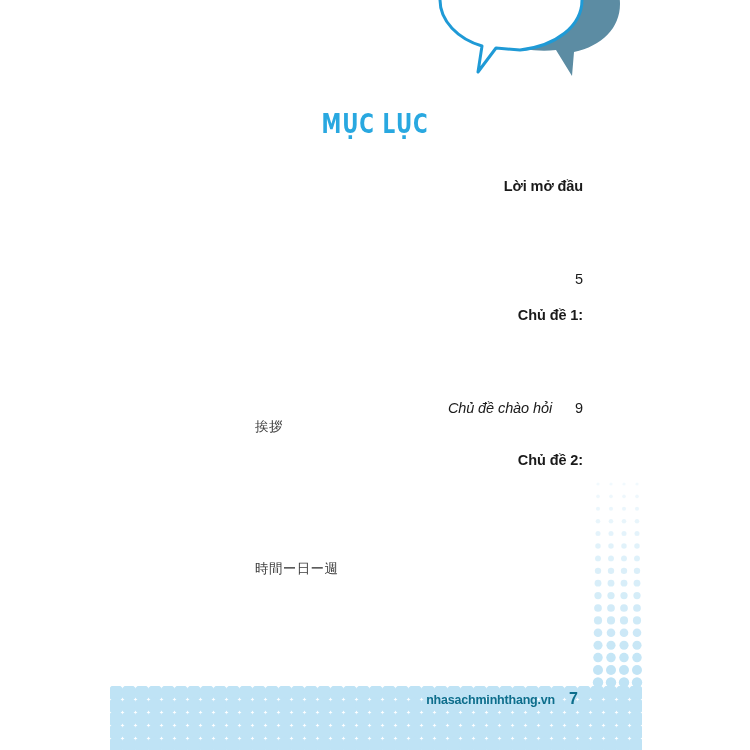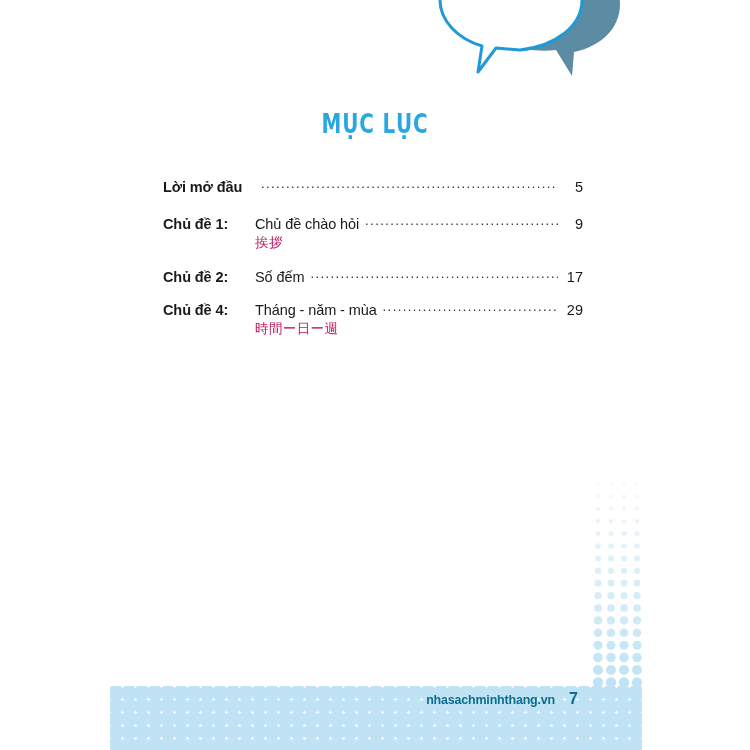--- a/index.html
+++ b/index.html
@@ -25,37 +25,38 @@
     font-weight:bold;
     font-size:27px;
     letter-spacing:1px;
     color:#29a8e0;
     transform:scaleX(.82);
   }
 
   
   .toc-list{position:absolute;left:163px;top:178px;width:420px;}
   .toc-row{position:relative;margin-bottom:16px;}
-  .row-main{display:flex;align-items:center;}
+  .row-main{display:flex;align-items:flex-end;flex-direction:column;}
   .row-label{
     flex:0 0 92px;
     font-size:14.5px;
     font-weight:bold;
     color:#1a1a1a;
     white-space:nowrap;
     letter-spacing:-.1px;
   }
   .row-title-wrap{
     flex:1 1 auto;display:flex;align-items:baseline;min-width:0;
   }
   .row-title{
     font-size:14.5px;
     color:#1a1a1a;
     white-space:nowrap;
     letter-spacing:-.1px;
+    font-style:italic;
   }
   .leader{
     flex:1 1 auto;
     margin:0 5px 0 6px;
     overflow:hidden;
     height:14px;
     position:relative;
   }
   .leader::after{
     content:"......................................................................................................";
@@ -69,21 +70,21 @@
     flex:0 0 auto;
     font-size:14.5px;
     color:#1a1a1a;
     text-align:right;
     min-width:20px;
   }
   .row-sub{
     margin-top:2px;
     margin-left:92px;
     font-size:13.5px;
-    color:#be185d;
+    color:#404040;
     font-family:"DejaVu Sans","Liberation Sans",sans-serif;
     letter-spacing:.4px;
   }
   
   .toc-row.no-sub{margin-bottom:20px;}
   .toc-row.no-sub .row-label{flex:0 0 92px;}
 
   
   .footer{
     position:absolute;left:0;top:690px;width:744px;height:26px;
@@ -139,38 +140,25 @@
           <span class="leader"></span>
           <span class="row-page">9</span>
         </span>
       </div>
       <div class="row-sub">挨拶</div>
     </div>
 
     <div class="toc-row">
       <div class="row-main">
         <span class="row-label">Chủ đề 2:</span>
-        <span class="row-title-wrap">
-          <span class="row-title">Số đếm</span>
-          <span class="leader"></span>
-          <span class="row-page">17</span>
-        </span>
       </div>
     </div>
 
 
     <div class="toc-row">
-      <div class="row-main">
-        <span class="row-label">Chủ đề 4:</span>
-        <span class="row-title-wrap">
-          <span class="row-title">Tháng - năm - mùa</span>
-          <span class="leader"></span>
-          <span class="row-page">29</span>
-        </span>
-      </div>
       <div class="row-sub">時間ー日ー週</div>
     </div>
 
 
 
 
 
   </div>
 
   <div class="deco-dots-col">

